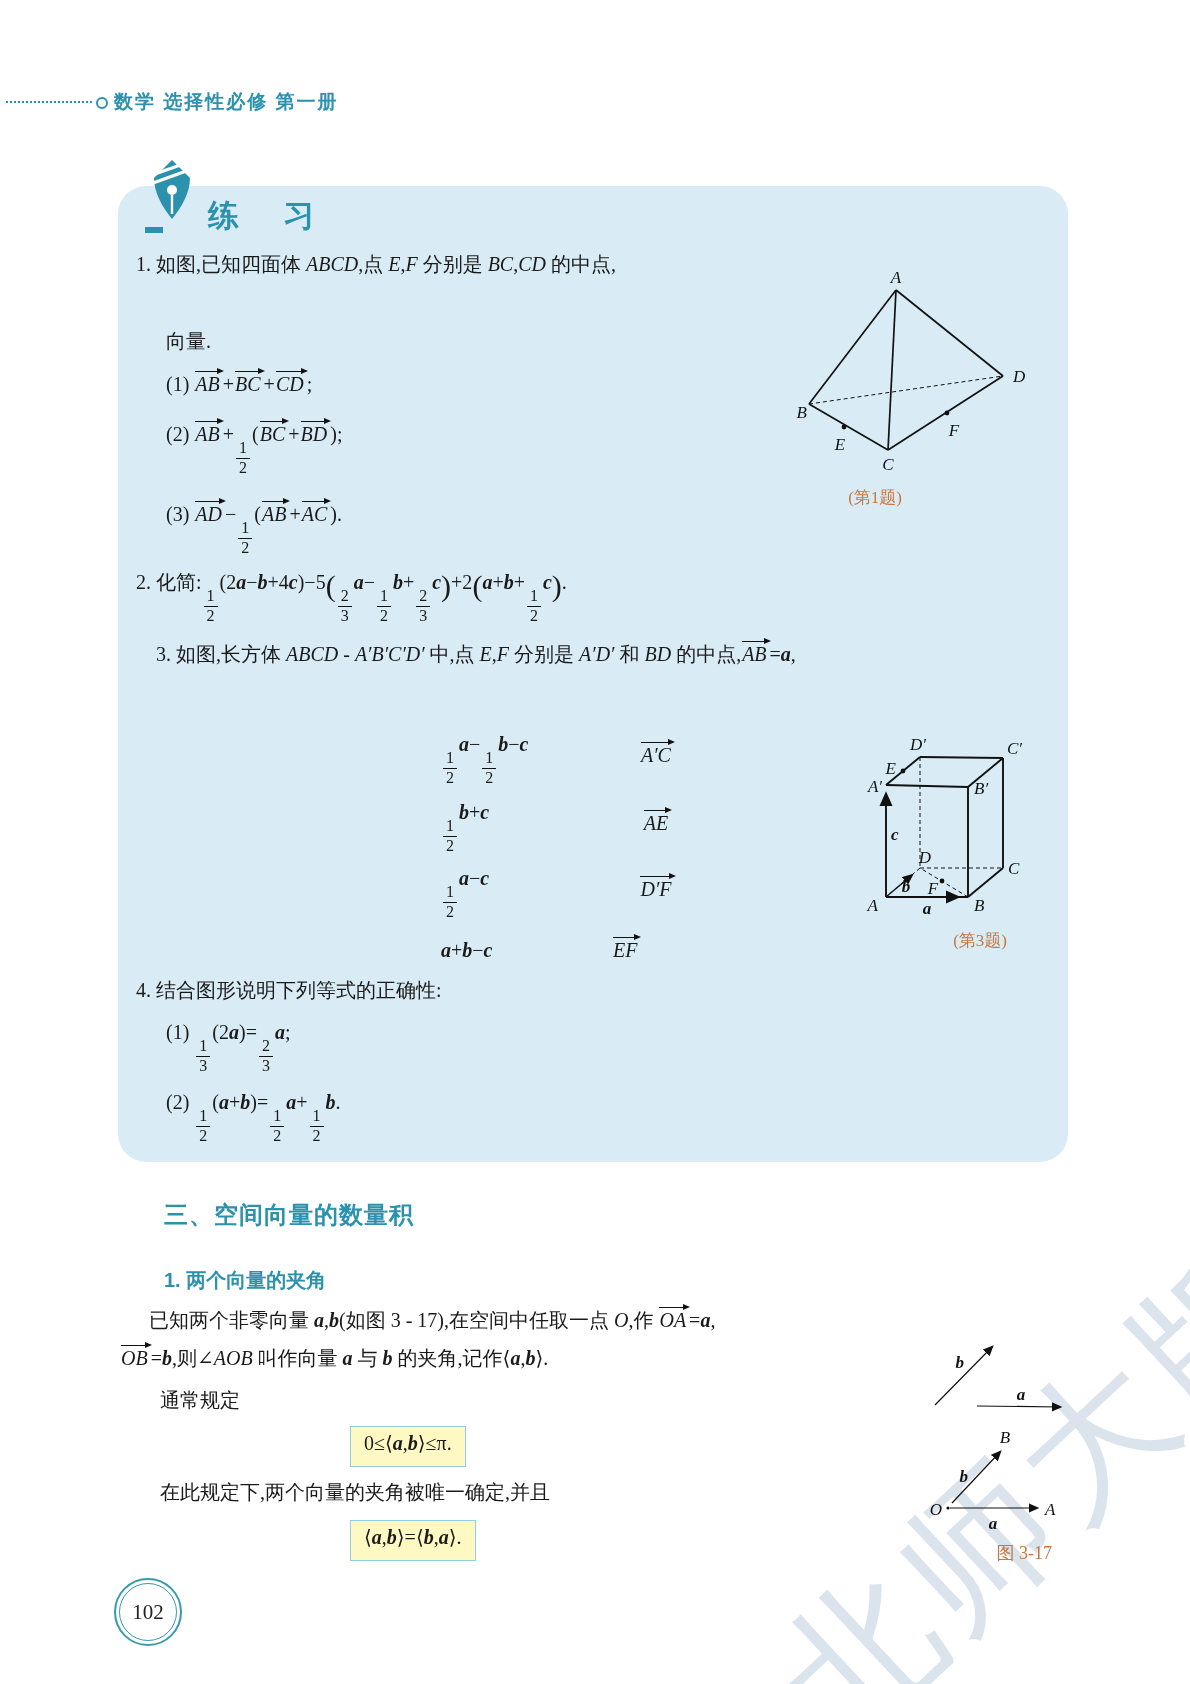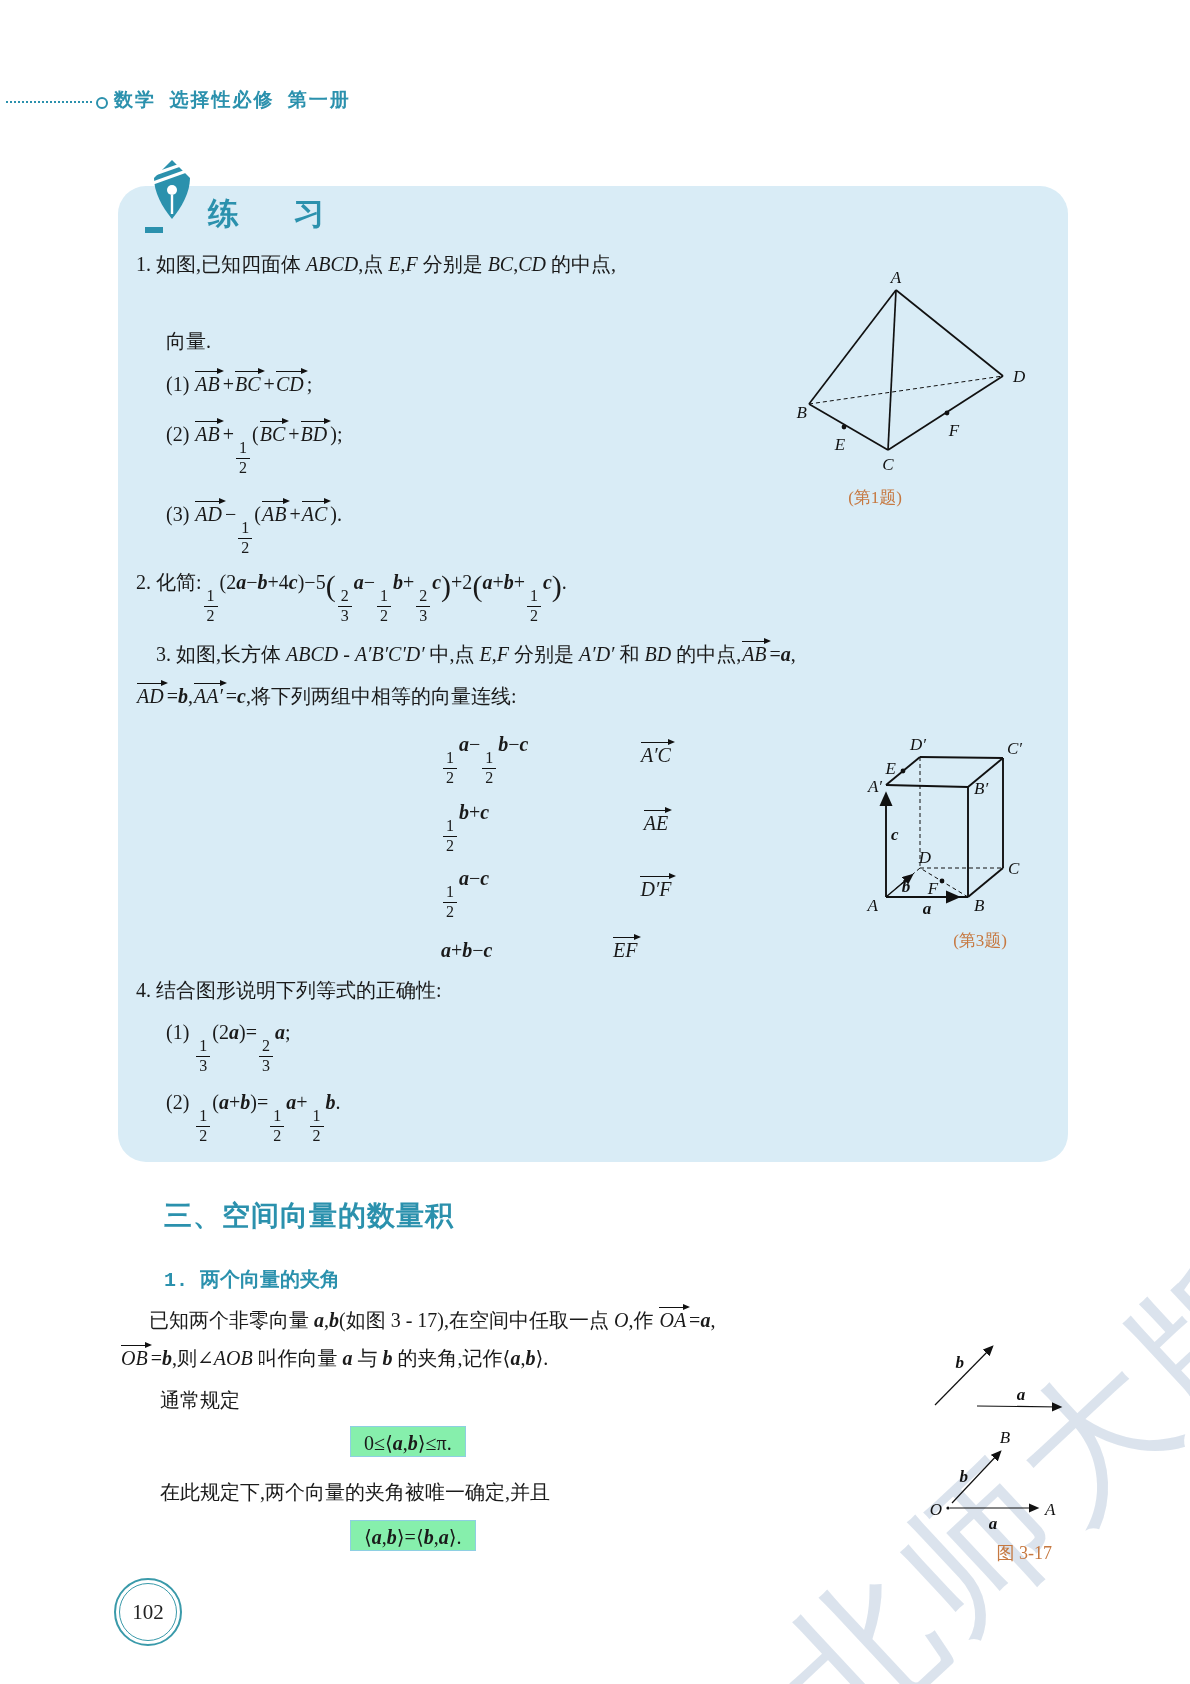--- a/index.html
+++ b/index.html
@@ -1,56 +1,56 @@
 <!DOCTYPE html>
 <html><head>
 <meta charset="utf-8">
 <style>
   html,body{margin:0;padding:0;background:#fff;}
   #page{position:relative;width:1190px;height:1684px;background:#ffffff;overflow:hidden;
         font-family:"Liberation Serif","DejaVu Serif",serif;color:#1a1a1a;}
   .abs{position:absolute;z-index:1;}
   .tline{position:absolute;z-index:1;font-size:20px;line-height:1.45;white-space:nowrap;color:#1a1a1a;}
-  .sans{font-family:Liberation Mono, monospace;}
+  .sans{font-family:Liberation Sans, sans-serif;}
   .teal{color:#2b91ad;}
   
   #hdr-rule{left:6px;top:101px;width:86px;border-top:2px dotted #2b91ad;}
   #hdr-dot{left:96px;top:97px;width:8px;height:8px;border:2px solid #2b91ad;border-radius:50%;background:#fff;}
   #hdr-title{left:114px;top:88px;font-size:19px;font-weight:bold;letter-spacing:2px;}
   
   #panel{left:118px;top:186px;width:950px;height:976px;background:#d9ecf6;border-radius:28px;z-index:1;}
   #practice-title{left:208px;top:194px;font-size:31px;font-weight:bold;letter-spacing:18px;}
   
   .frac{display:inline-flex;flex-direction:column;text-align:center;vertical-align:-0.62em;line-height:1.05;margin:0 2px;}
   .frac .fn{display:block;padding:0 3px 1px;border-bottom:1.3px solid #111;font-size:0.8em;}
   .frac .fd{display:block;padding:1px 3px 0;font-size:0.8em;}
   .vec{position:relative;display:inline-block;font-style:italic;padding:0 3px 0 1px;}
   .vec::before{content:"";position:absolute;left:1px;right:5px;top:1px;border-top:1.4px solid #111;}
   .vec::after{content:"";position:absolute;right:-1px;top:-2.2px;width:0;height:0;
               border-left:7px solid #111;border-top:3.2px solid transparent;border-bottom:3.2px solid transparent;}
   .mbi{font-style:italic;font-weight:bold;}
   .mi{font-style:italic;}
   .bp{font-size:150%;vertical-align:-0.22em;line-height:1;}
   
-  .fbox{position:absolute;z-index:1;border:1.6px solid #8ecfe2;background:#86efac;padding:4px 13px 1px;font-size:20px;white-space:nowrap;}
+  .fbox{position:absolute;z-index:1;border:1.6px solid #8ecfe2;background:#fef9c3;padding:4px 13px 11px;font-size:20px;white-space:nowrap;}
   
   .figcap{position:absolute;z-index:1;font-size:17px;text-align:right;color:#c67840;white-space:nowrap;}
   
   .svgt{font-family:"Liberation Serif","DejaVu Serif",serif;font-style:italic;font-size:17px;fill:#111;}
   .svgb{font-weight:bold;}
   
   #pgnum-outer{left:114px;top:1578px;width:64px;height:64px;border:2px solid #3a9aaa;border-radius:50%;}
   #pgnum-inner{position:absolute;left:3px;top:3px;right:3px;bottom:3px;border:1.5px solid #3a9aaa;border-radius:50%;
                display:flex;align-items:center;justify-content:center;font-size:21px;color:#222;}
   
   #watermark{position:absolute;z-index:0;left:660px;top:1370px;width:760px;height:240px;
              font-size:150px;letter-spacing:10px;line-height:240px;text-align:center;
              color:rgba(175,193,215,0.45);transform:rotate(-43deg);pointer-events:none;
              font-family:"Liberation Serif","DejaVu Serif",serif;}
-  #section-heading{left:164px;top:1198px;font-size:28px;font-weight:bold;letter-spacing:1px;}
+  #section-heading{left:164px;top:1198px;font-size:24px;font-weight:bold;letter-spacing:1px;}
   #sub-heading{left:164px;top:1266px;font-size:20px;font-weight:bold;}
 </style>
 </head>
 <body>
 
 <div id="page">
 
   <div id="watermark">北师大版</div>
 
   <div class="abs" id="hdr-rule"></div>
@@ -112,21 +112,20 @@
         <span class="fd">2</span>
       </span><span class="mbi">b</span>+<span class="frac">
         <span class="fn">2</span>
         <span class="fd">3</span>
       </span><span class="mbi">c</span><span class="bp">)</span>+2<span class="bp">(</span><span class="mbi">a</span>+<span class="mbi">b</span>+<span class="frac">
         <span class="fn">1</span>
         <span class="fd">2</span>
       </span><span class="mbi">c</span><span class="bp">)</span>.</div>
 
   <div class="tline" style="left:136px;top:640px;margin-left:20px;">3. 如图,长方体 <span class="mi">ABCD</span> - <span class="mi">A′B′C′D′</span> 中,点 <span class="mi">E</span>,<span class="mi">F</span> 分别是 <span class="mi">A′D′</span> 和 <span class="mi">BD</span> 的中点,<span class="vec">AB</span>=<span class="mbi">a</span>,</div>
-  <div class="tline" style="left:136px;top:682px;"><span class="vec">AD</span>=<span class="mbi">b</span>,<span class="vec">AA′</span>=<span class="mbi">c</span>,将下列两组中相等的向量连线:</div>
 
   <div class="tline" style="left:441px;top:730px;"><span class="frac">
         <span class="fn">1</span>
         <span class="fd">2</span>
       </span><span class="mbi">a</span>−<span class="frac">
         <span class="fn">1</span>
         <span class="fd">2</span>
       </span><span class="mbi">b</span>−<span class="mbi">c</span></div>
   <div class="tline" style="left:612px;top:741px;width:90px;text-align:center;"><span class="vec">A′C</span></div>
   <div class="tline" style="left:441px;top:798px;"><span class="frac">

